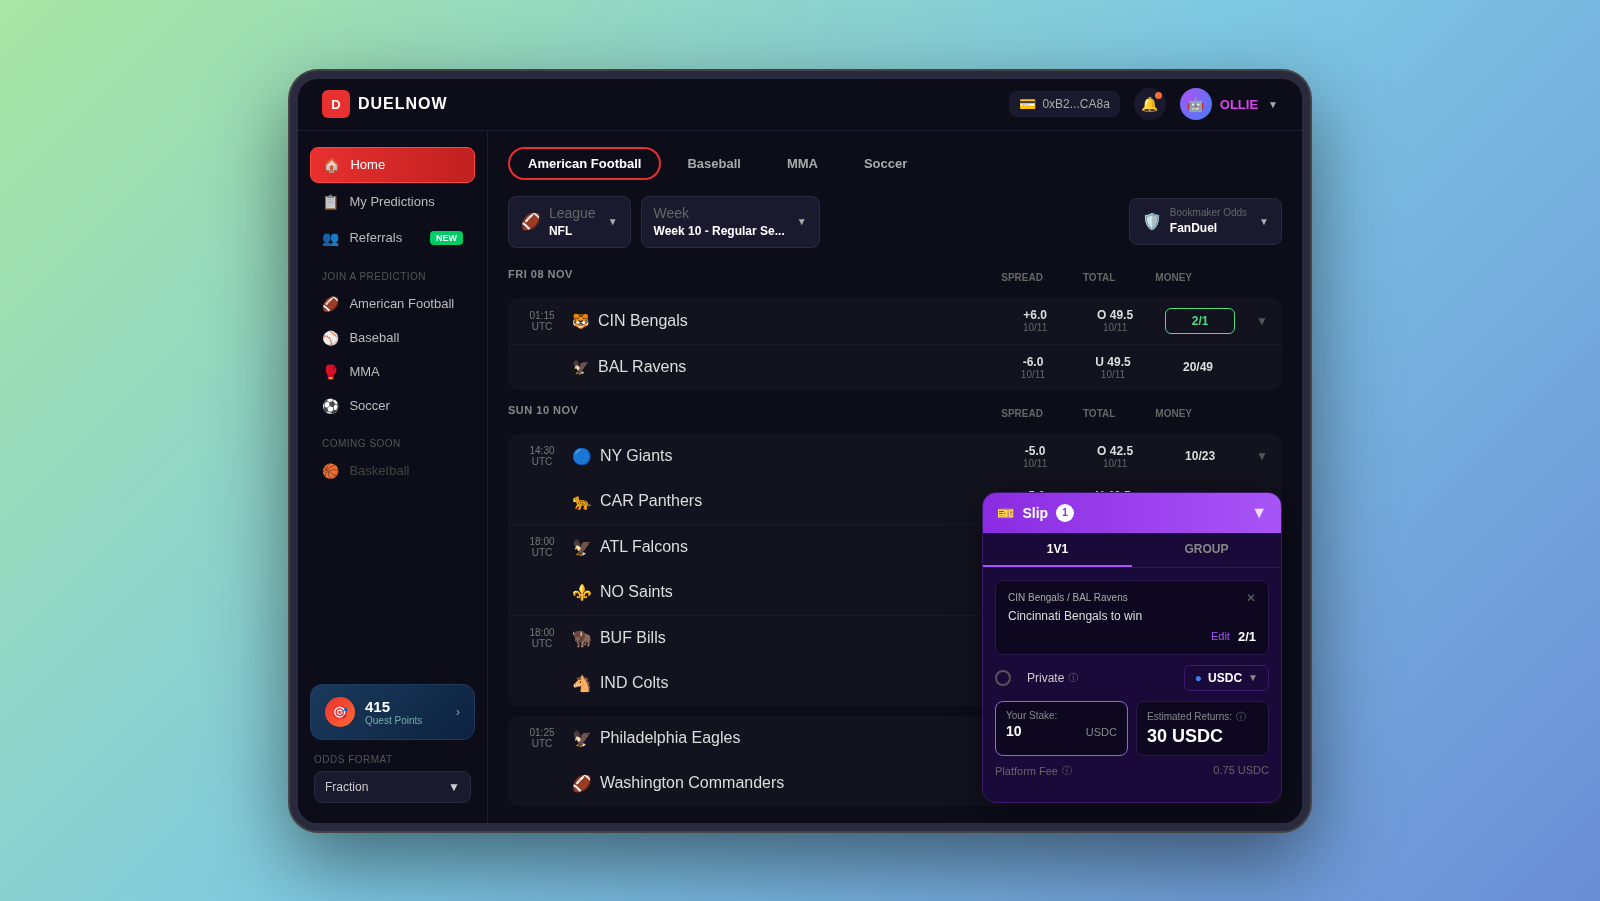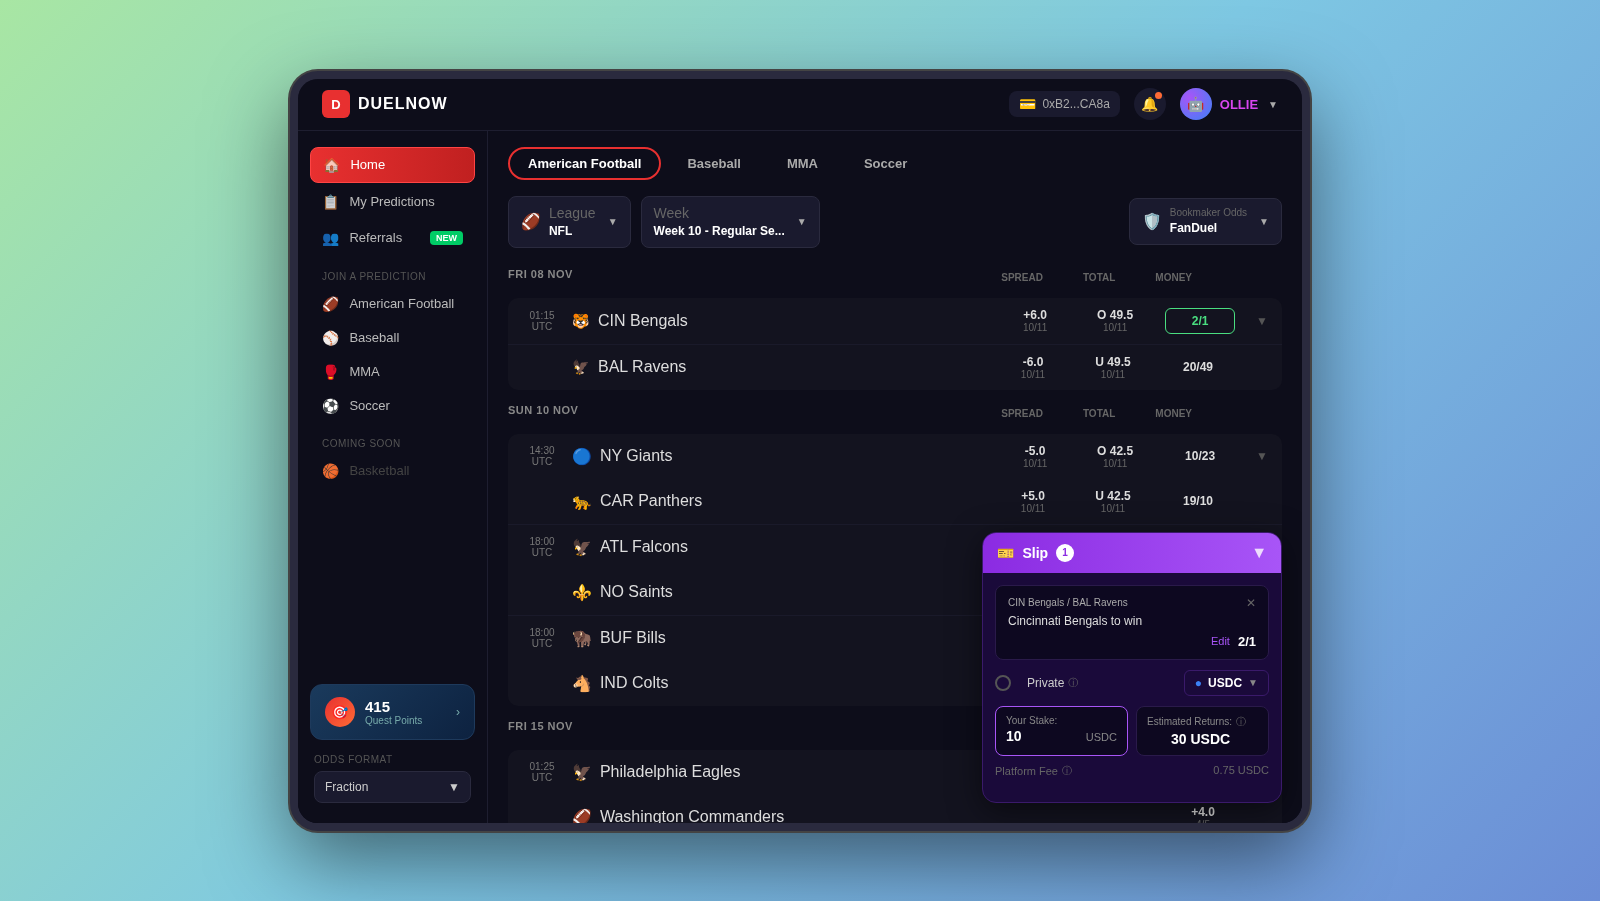--- a/index.html
+++ b/index.html
@@ -279,21 +279,21 @@
       padding: 8px 10px;
     }
     .stake-label { color: #888; font-size: 10px; display: block; margin-bottom: 2px; }
     .stake-input { color: white; font-size: 14px; font-weight: 600; background: transparent; border: none; outline: none; width: 100%; }
     .stake-currency { color: #888; font-size: 11px; }
     .returns-wrap {
       flex: 1; background: #0d0820; border: 1px solid #2a1a4a;
       border-radius: 8px; padding: 8px 10px;
     }
     .returns-label { color: #888; font-size: 10px; display: flex; align-items: center; gap: 4px; }
-    .returns-value { color: white; font-size: 14px; font-weight: 600; margin-top: 2px; margin-left: 24px; }
+    .returns-value { color: white; font-size: 18px; font-weight: 600; margin-top: 2px; }
     .platform-fee-row {
       display: flex; justify-content: space-between;
       color: #666; font-size: 11px; margin-bottom: 12px;
     }
     .fee-label { display: flex; align-items: center; gap: 4px; }
     .create-btn {
       width: 100%; background: linear-gradient(90deg, #e83030, #cc2020);
       border: none; border-radius: 8px; padding: 12px;
       color: white; font-size: 13px; font-weight: 800;
       letter-spacing: 1px; cursor: pointer; text-transform: uppercase;
@@ -603,26 +603,20 @@
               </div>
               <div class="odds-col"></div>
               <div class="money-col"></div>
               <div style="min-width:20px;"></div>
             </div>
           </div>
         </div>
       </div>
 
       <div class="match-section">
-        <div style="display:flex; justify-content:space-between; align-items:center; margin-bottom:6px;">
-          <div class="section-header">FRI 15 NOV</div>
-          <div style="display:flex; gap:40px; padding-right:90px;">
-            <span style="color:#666;font-size:10px;font-weight:600;">SPREAD</span>
-          </div>
-        </div>
         <div class="match-group">
           <div style="display:flex;align-items:center;padding:10px 14px;gap:10px;">
             <div style="min-width:40px;white-space:pre-line;font-size:10px;color:#777;text-align:center;">01:25
 UTC</div>
             <div class="team-row">
               <span>🦅</span>
               <span class="team-name">Philadelphia Eagles</span>
             </div>
             <div class="odds-col">
               <div class="odds-main">-4.0</div>
@@ -651,20 +645,24 @@
   <div class="slip-panel">
     <div class="slip-header">
       <div class="slip-title">
         <span>🎫</span>
         <span>Slip</span>
         <span class="slip-badge">1</span>
       </div>
       <span class="slip-close">▼</span>
     </div>
 
+    <div class="slip-tabs">
+      <div class="slip-tab active">1V1</div>
+      <div class="slip-tab">GROUP</div>
+    </div>
 
     <div class="slip-body">
       <div class="slip-match-card">
         <div class="slip-match-header">
           <span class="slip-match-name">CIN Bengals / BAL Ravens</span>
           <span class="slip-remove">✕</span>
         </div>
         <div class="slip-prediction">Cincinnati Bengals to win</div>
         <div class="slip-edit-odds">
           <span class="slip-edit">Edit</span>

